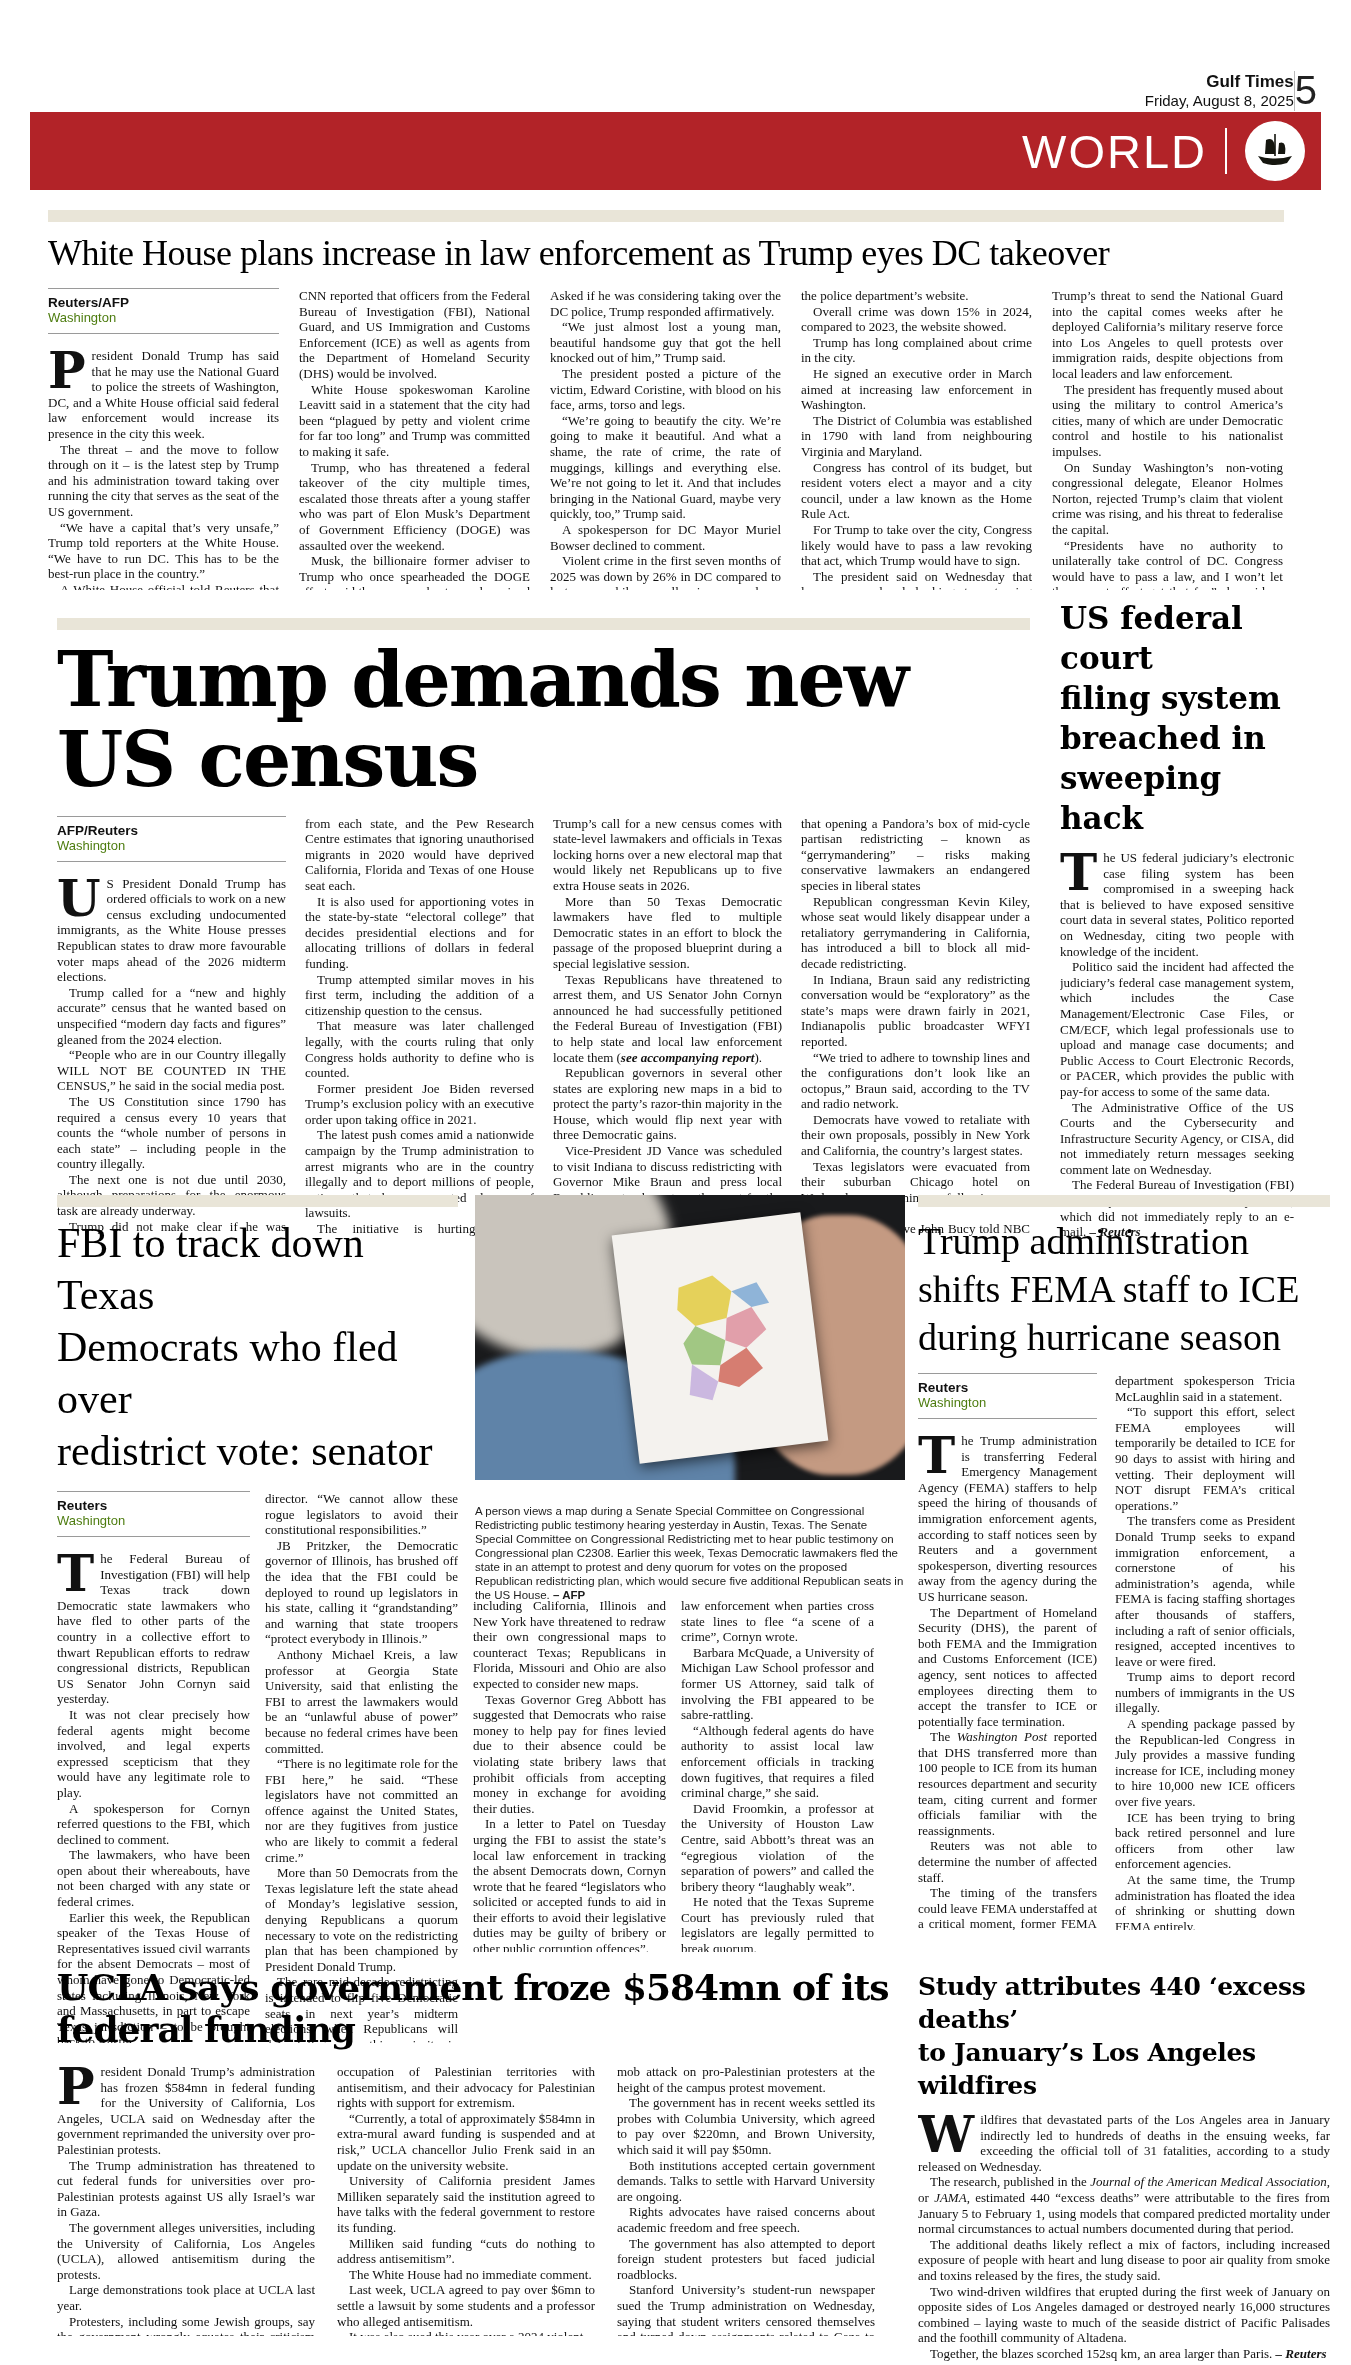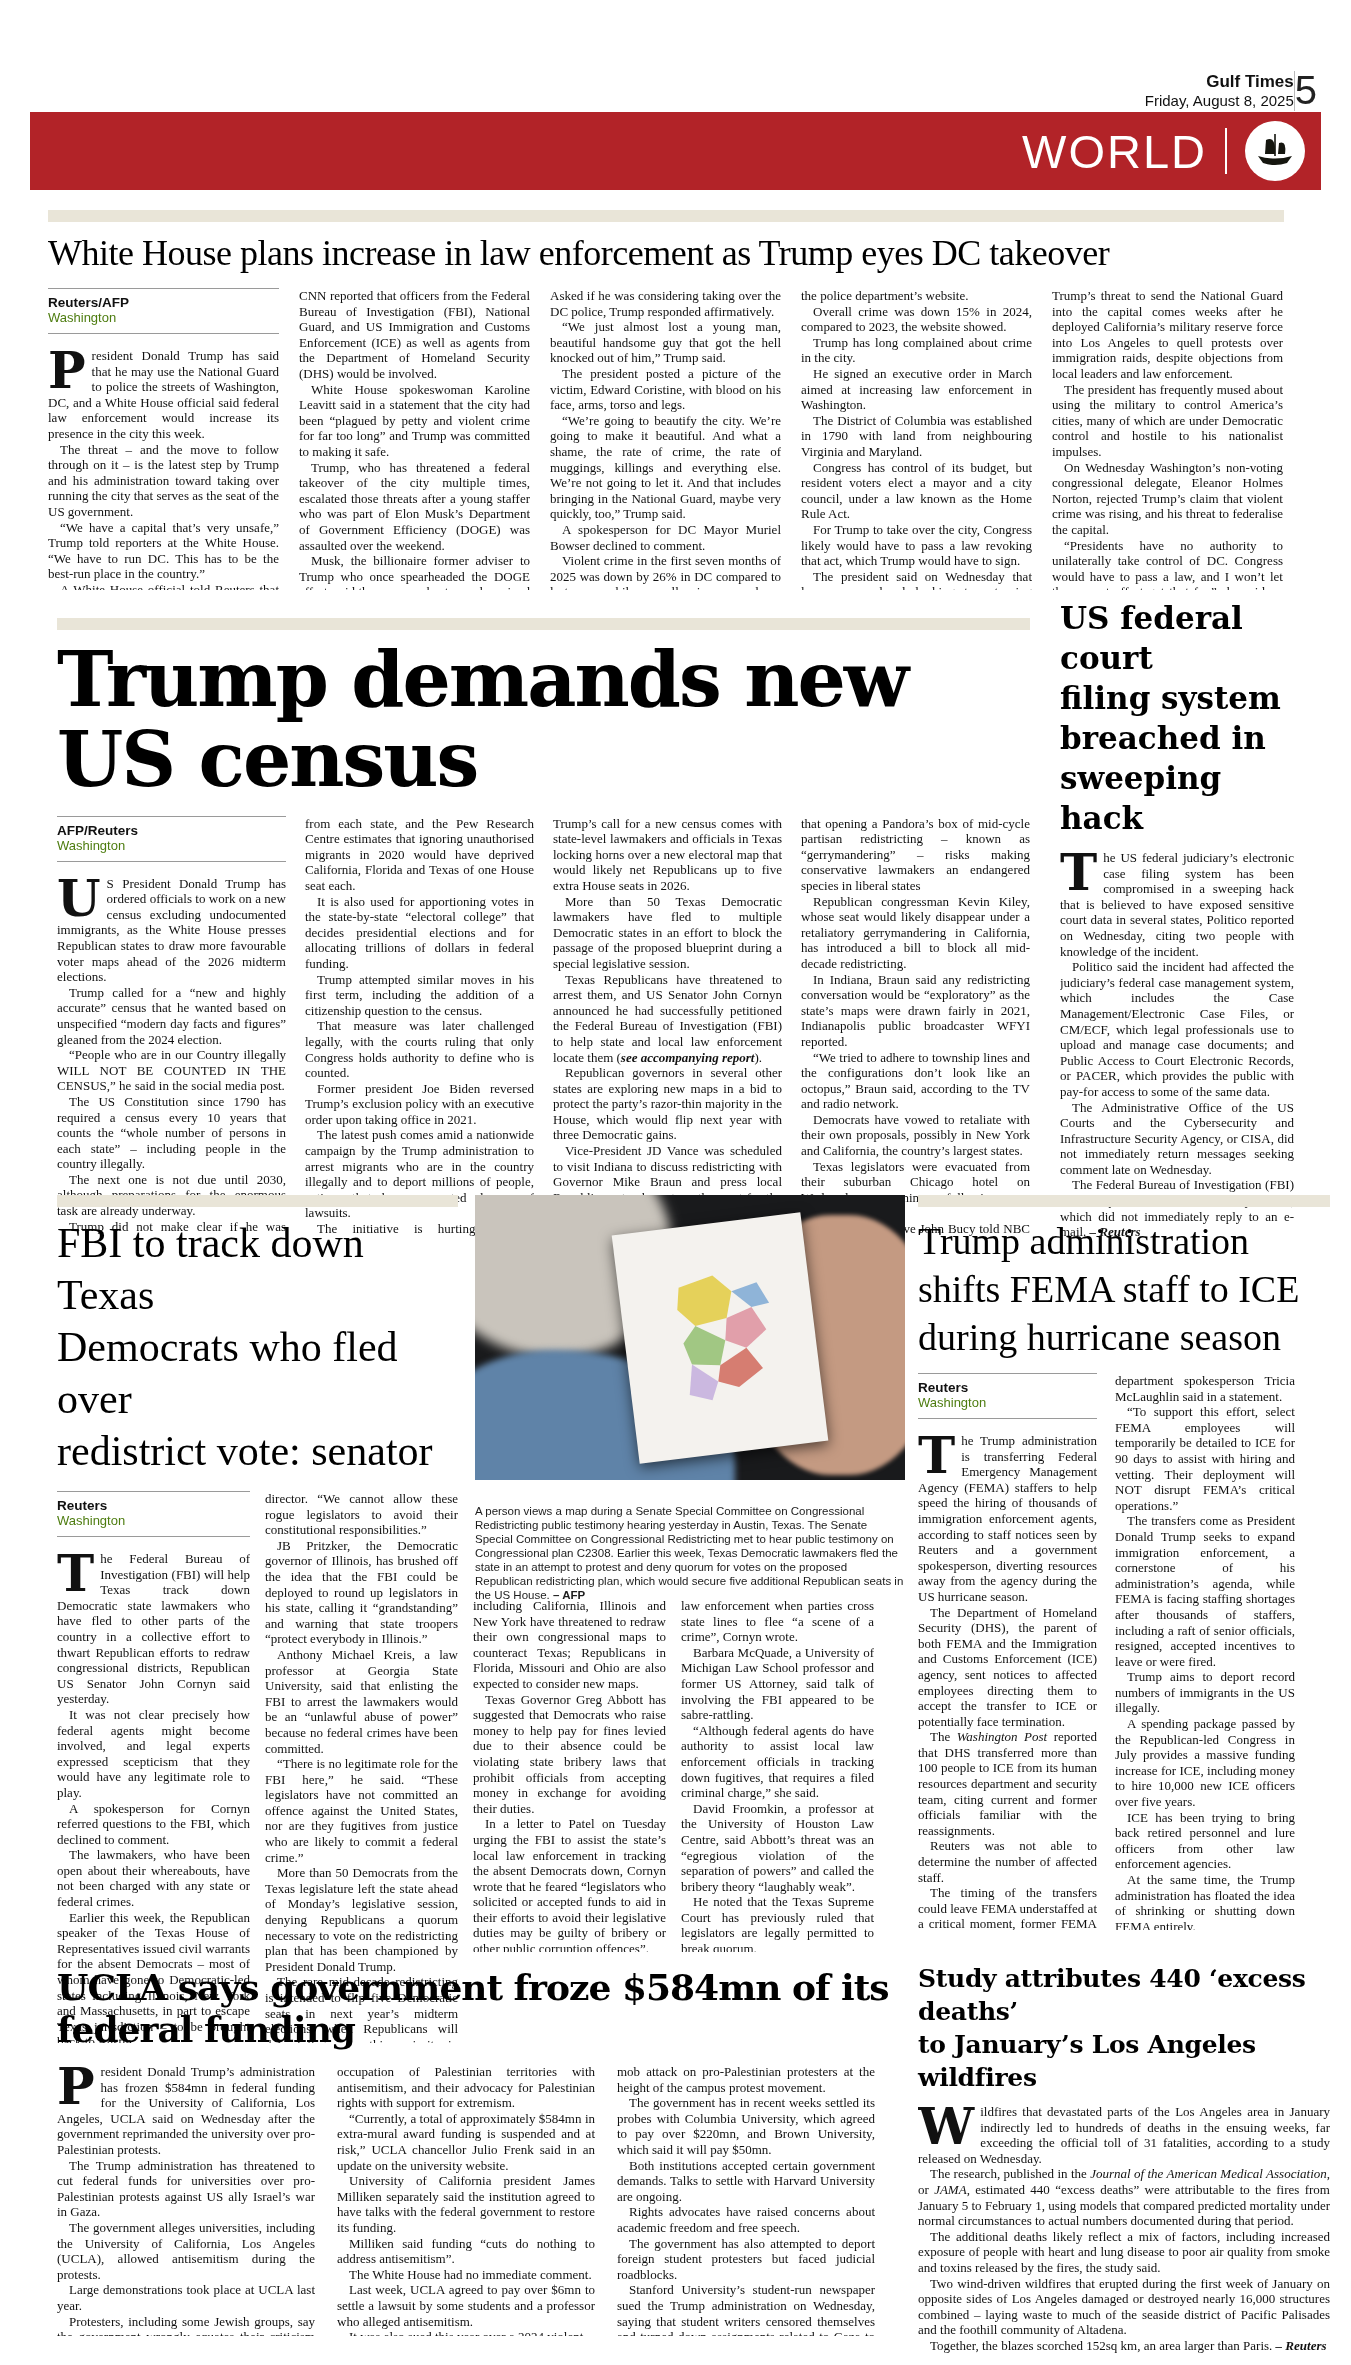--- a/index.html
+++ b/index.html
@@ -73,21 +73,21 @@
   .art-fema .cols{gap:18px;height:557px;}
   .art-fema .col-1{width:179px;flex:0 0 179px;}
   .art-fema .col-2{width:180px;flex:0 0 180px;}
   
   .art-ucla{position:absolute;left:57px;top:1966px;width:935px;}
   .art-ucla .headline{font-size:36px;letter-spacing:-1px;margin:0 0 14px 0;}
   .art-ucla .cols{gap:22px;height:272px;}
   .art-ucla .col{width:258px;flex:0 0 258px;}
   
   .art-study{position:absolute;left:918px;top:1962px;width:412px;}
-  .art-study .headline{font-size:25px;line-height:33px;letter-spacing:-0.3px;margin:0 0 10px 0;}
+  .art-study .headline{font-size:25px;line-height:33px;letter-spacing:-0.3px;margin:8px 0 10px 0;}
   .art-study .bodytext{height:252px;overflow:hidden;}
 </style>
 </head>
 <body>
 
 <div class="page">
 
   <div class="masthead">
     <div class="mast-text">
       <div class="mast-paper">Gulf Times</div>
@@ -150,21 +150,21 @@
           <p>Trump has long complained about crime in the city.</p>
           <p>He signed an executive order in March aimed at increasing law enforcement in Washington.</p>
           <p>The District of Columbia was established in 1790 with land from neighbouring Virginia and Maryland.</p>
           <p>Congress has control of its budget, but resident voters elect a mayor and a city council, under a law known as the Home Rule Act.</p>
           <p>For Trump to take over the city, Congress likely would have to pass a law revoking that act, which Trump would have to sign.</p>
           <p>The president said on Wednesday that lawyers were already looking at overturning the Home Rule Act.</p>
         </div>
       <div class="col">
           <p>Trump’s threat to send the National Guard into the capital comes weeks after he deployed California’s military reserve force into Los Angeles to quell protests over immigration raids, despite objections from local leaders and law enforcement.</p>
           <p>The president has frequently mused about using the military to control America’s cities, many of which are under Democratic control and hostile to his nationalist impulses.</p>
-          <p>On Wednesday Washington’s non-voting congressional delegate, Eleanor Holmes Norton, rejected Trump’s claim that violent crime was rising, and his threat to federalise the capital.</p>
+          <p>On Sunday Washington’s non-voting congressional delegate, Eleanor Holmes Norton, rejected Trump’s claim that violent crime was rising, and his threat to federalise the capital.</p>
           <p>“Presidents have no authority to unilaterally take control of DC. Congress would have to pass a law, and I won’t let the current effort get that far,” she said on X.</p>
         </div>
     </div>
   </section>
 
   <section class="art-census">
     <div class="kicker"></div>
     <h1 class="headline hl-black">Trump demands new US census</h1>
     <div class="cols">
       <div class="col">

